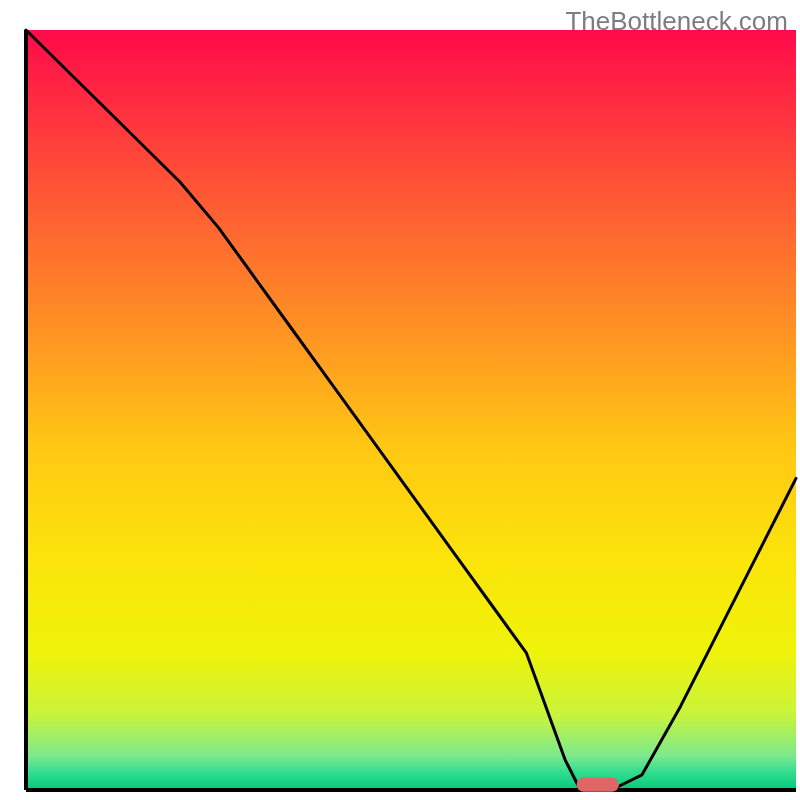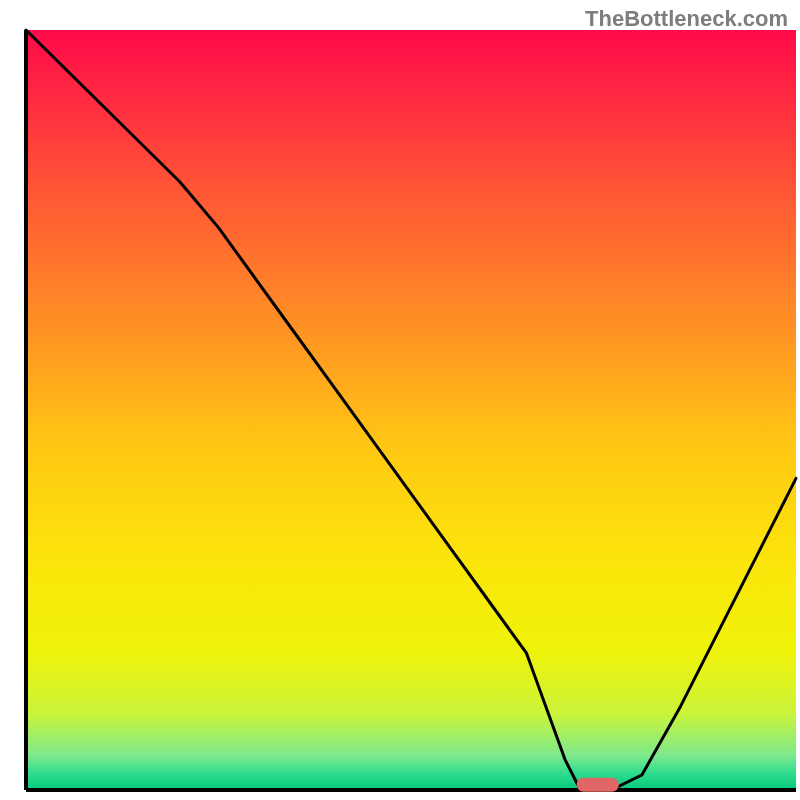--- a/index.html
+++ b/index.html
@@ -10,22 +10,22 @@
     }
     .chart-container {
       position: relative;
       width: 800px;
       height: 800px;
     }
     .watermark {
       position: absolute;
       top: 6px;
       right: 12px;
-      font-size: 22px;
-      font-weight: 700;
+      font-size: 26px;
+      font-weight: 400;
       color: #7d7d7d;
     }
     svg {
       display: block;
     }
   </style>
 </head>
 <body>
 
 <div class="chart-container">

